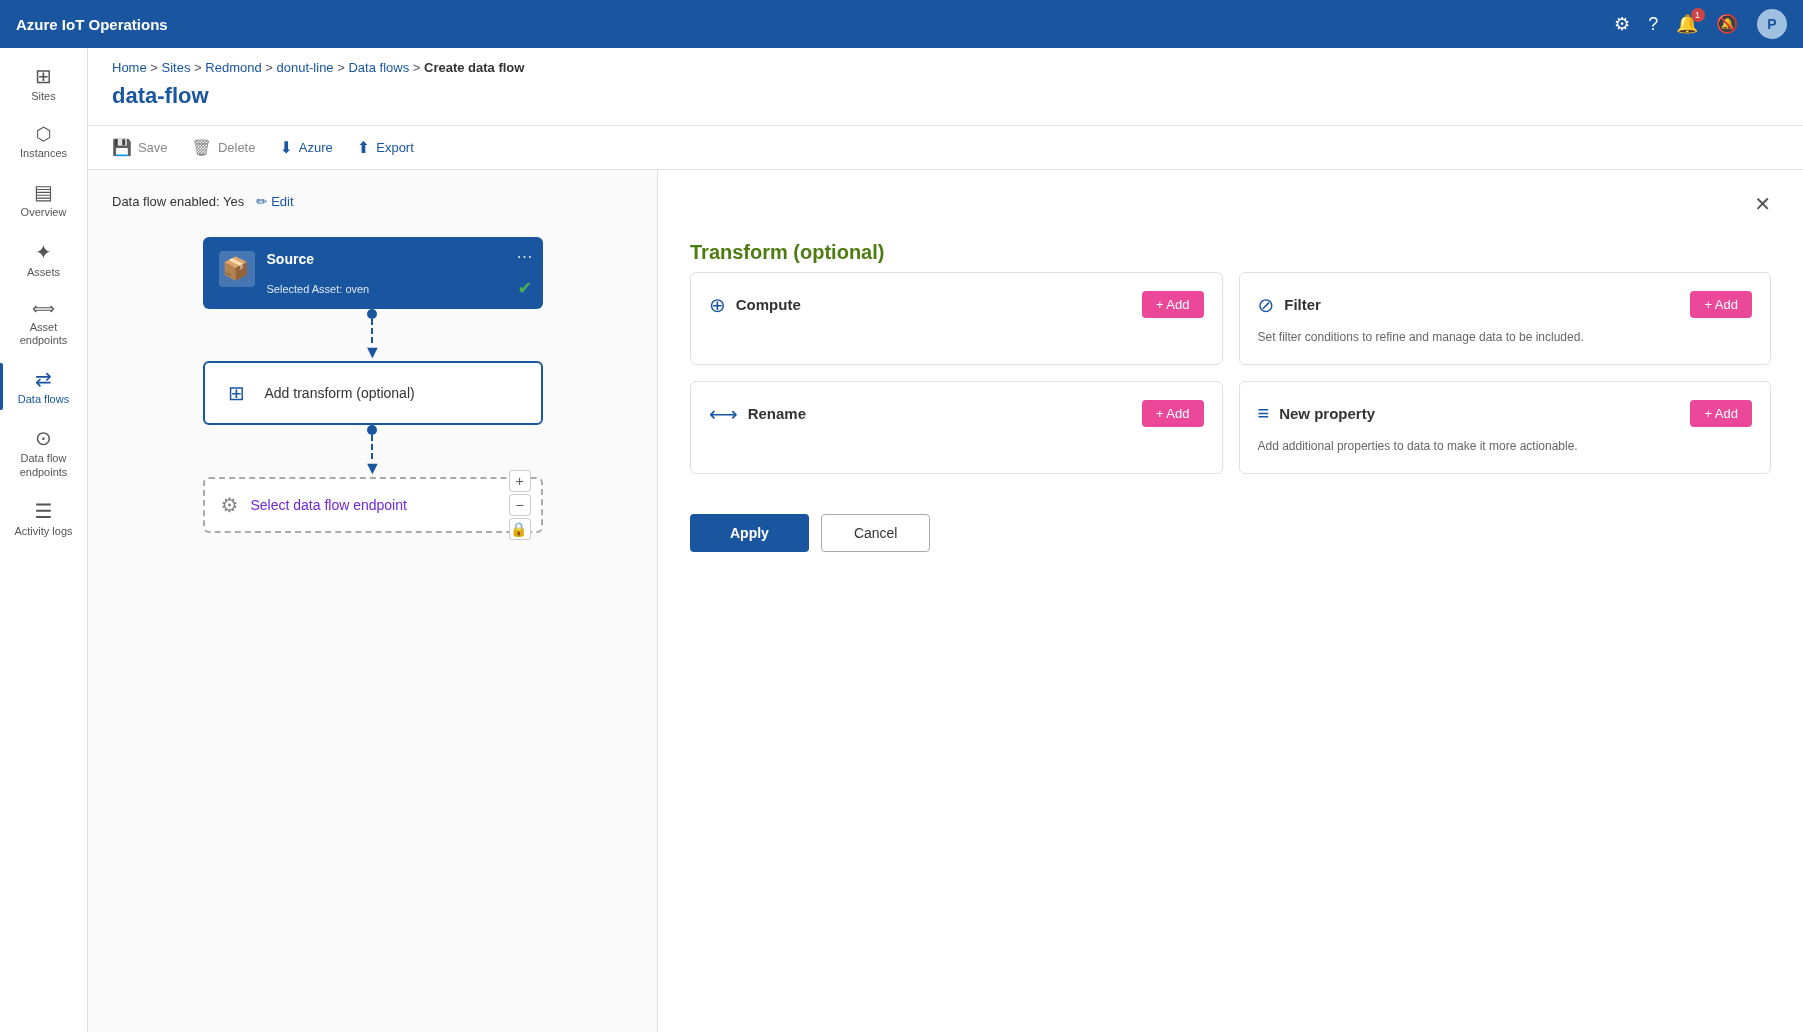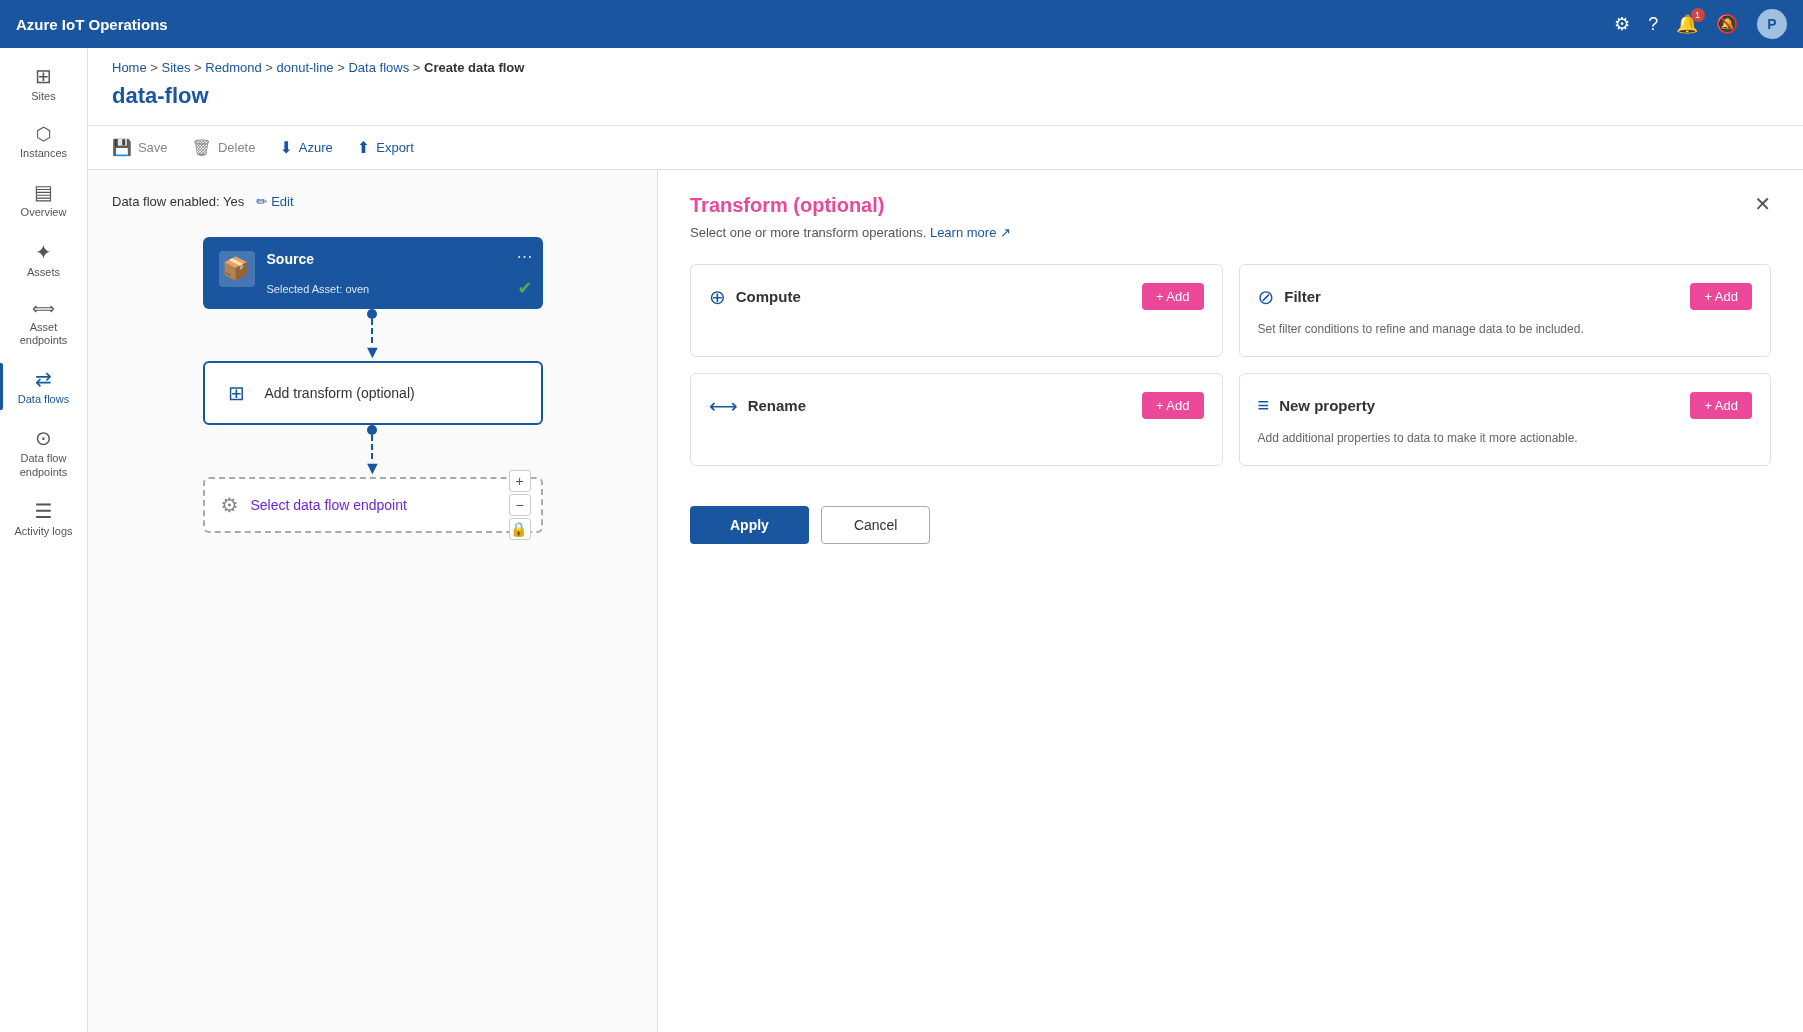--- a/index.html
+++ b/index.html
@@ -312,21 +312,22 @@
     }
     .transform-header {
       display: flex;
       justify-content: space-between;
       align-items: flex-start;
       margin-bottom: 8px;
     }
     .transform-title {
       font-size: 20px;
       font-weight: 600;
-      color: #ec4899;
+      color: #4d7c0f;
+      margin-top: 47px;
     }
     .close-btn {
       background: none;
       border: none;
       font-size: 20px;
       cursor: pointer;
       color: #555;
       line-height: 1;
     }
     .transform-subtitle {
@@ -558,24 +559,20 @@
             </div>
           </div>
         </div>
       </div>
 
       <div class="transform-panel">
         <div class="transform-header">
           <span class="transform-title">Transform (optional)</span>
           <button class="close-btn">✕</button>
         </div>
-        <div class="transform-subtitle">
-          <span>Select one or more transform operations.</span>
-          <a href="#"> <span>Learn more</span> ↗</a>
-        </div>
 
         <div class="ops-grid">
 
           <div class="op-card">
             <div class="op-card-header">
               <div class="op-card-title-row">
                 <span class="op-icon">⊕</span>
                 <span class="op-title">Compute</span>
               </div>
               <button class="add-btn">+ Add</button>

